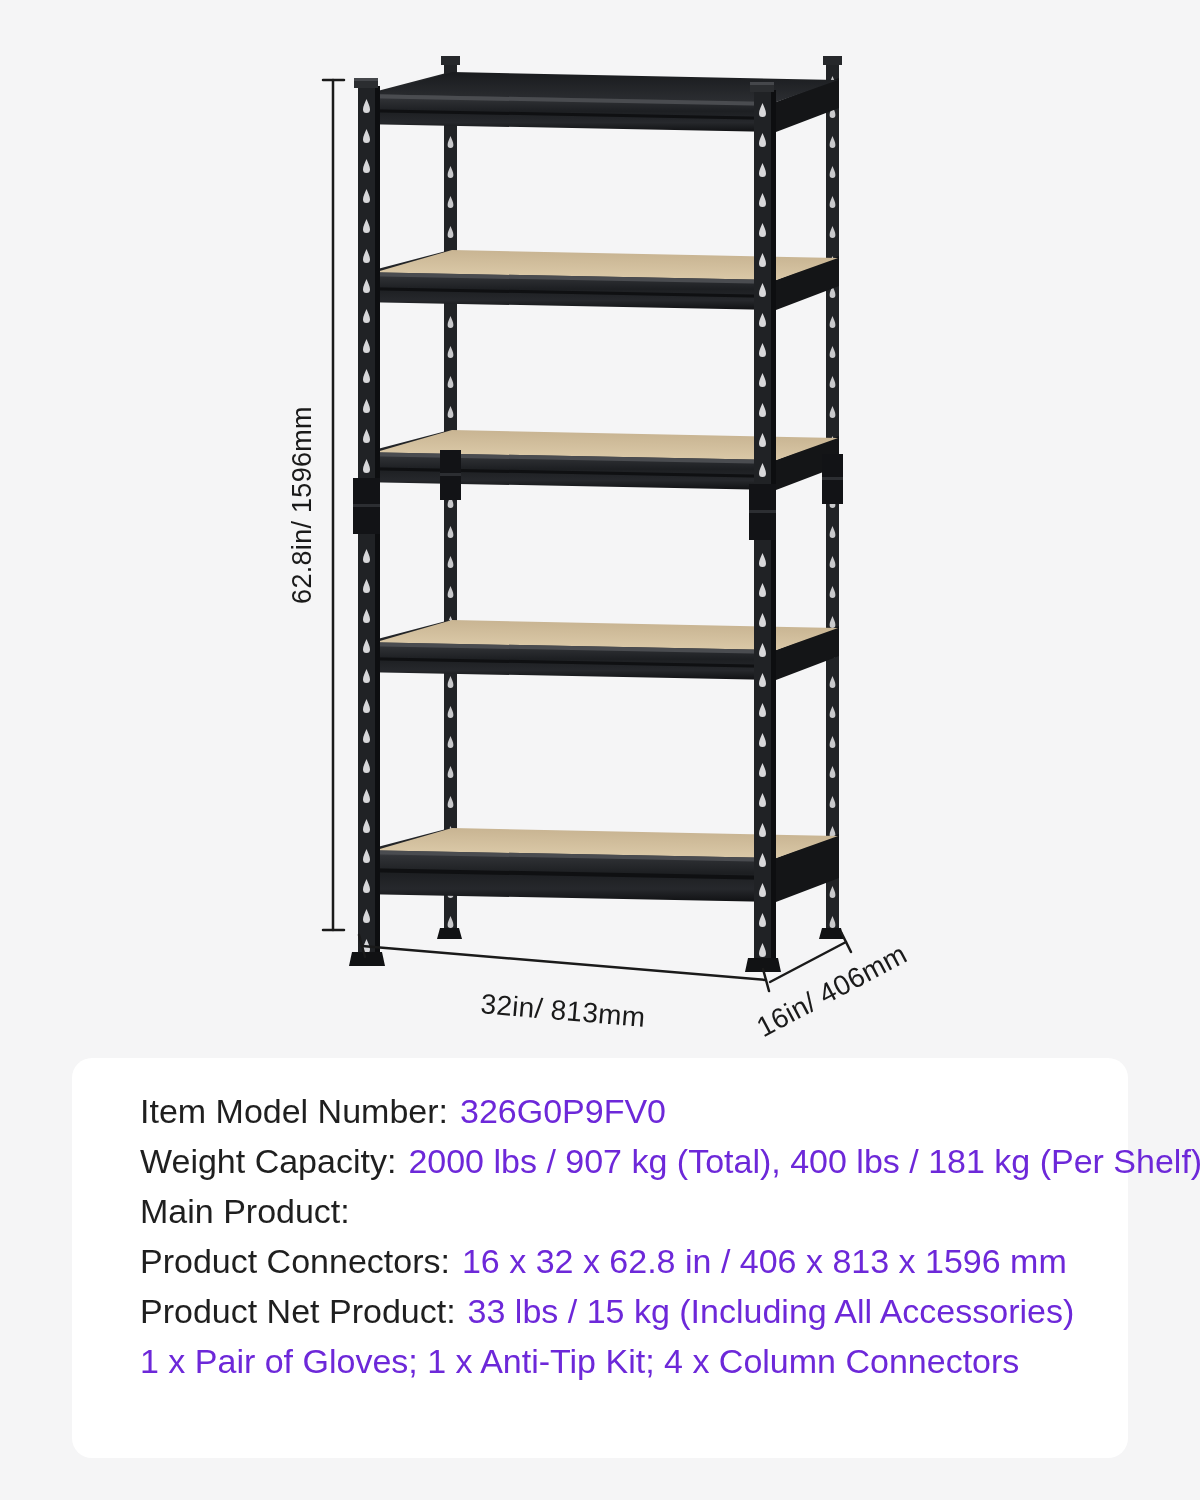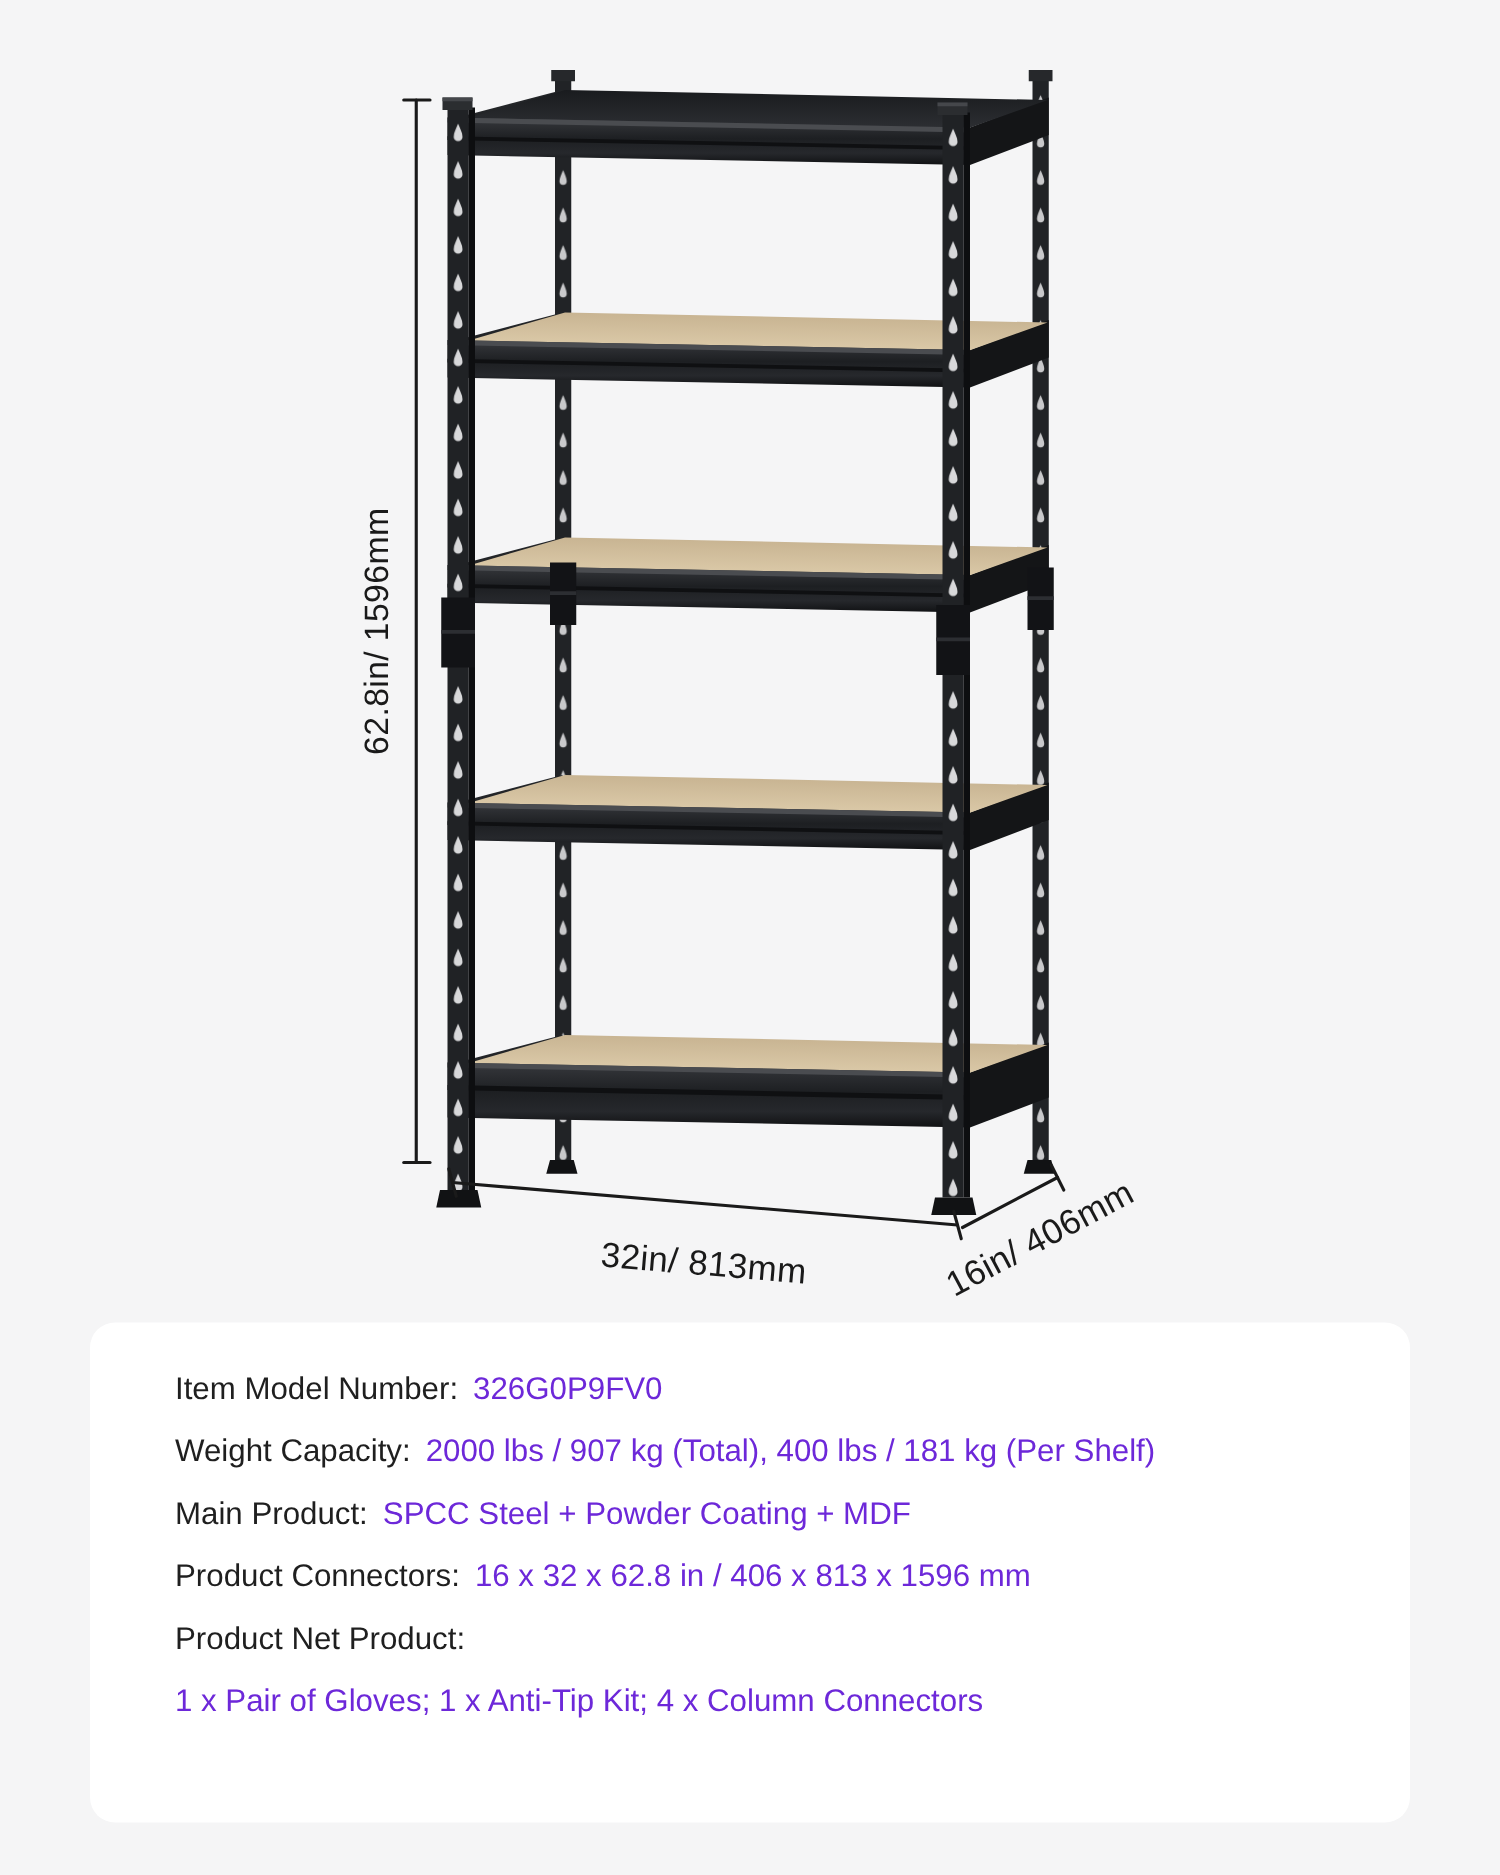--- a/index.html
+++ b/index.html
@@ -38,21 +38,21 @@
     box-sizing:border-box;
     background:#ffffff;
     border-radius:20px;
     padding:28px 40px 0 68px;
   }
   .spec-row{
     height:50px;
     display:flex;
     align-items:center;
     gap:12px;
-    font-size:25px;
+    font-size:34px;
     white-space:nowrap;
     text-align:center;
   }
   .spec-label{color:#1f1f1f;}
   .spec-label:empty{display:none;}
   .spec-value{color:#6d28d9;}
 </style>
 </head>
 <body>
 
@@ -187,28 +187,28 @@
     <div class="spec-row">
       <span class="spec-label">Item Model Number:</span>
       <span class="spec-value">326G0P9FV0</span>
     </div>
     <div class="spec-row">
       <span class="spec-label">Weight Capacity:</span>
       <span class="spec-value">2000 lbs / 907 kg (Total), 400 lbs / 181 kg (Per Shelf)</span>
     </div>
     <div class="spec-row">
       <span class="spec-label">Main Product:</span>
-      <span class="spec-value">SPCC Steel + Powder Coating + MDF</span>
     </div>
     <div class="spec-row">
       <span class="spec-label">Product Connectors:</span>
       <span class="spec-value">16 x 32 x 62.8 in / 406 x 813 x 1596 mm</span>
     </div>
     <div class="spec-row">
       <span class="spec-label">Product Net Product:</span>
+      <span class="spec-value">33 lbs / 15 kg (Including All Accessories)</span>
     </div>
     <div class="spec-row">
 
       <span class="spec-value">1 x Pair of Gloves; 1 x Anti-Tip Kit; 4 x Column Connectors</span>
     </div>
   </div>
 
 </div>
 
 </body></html>

